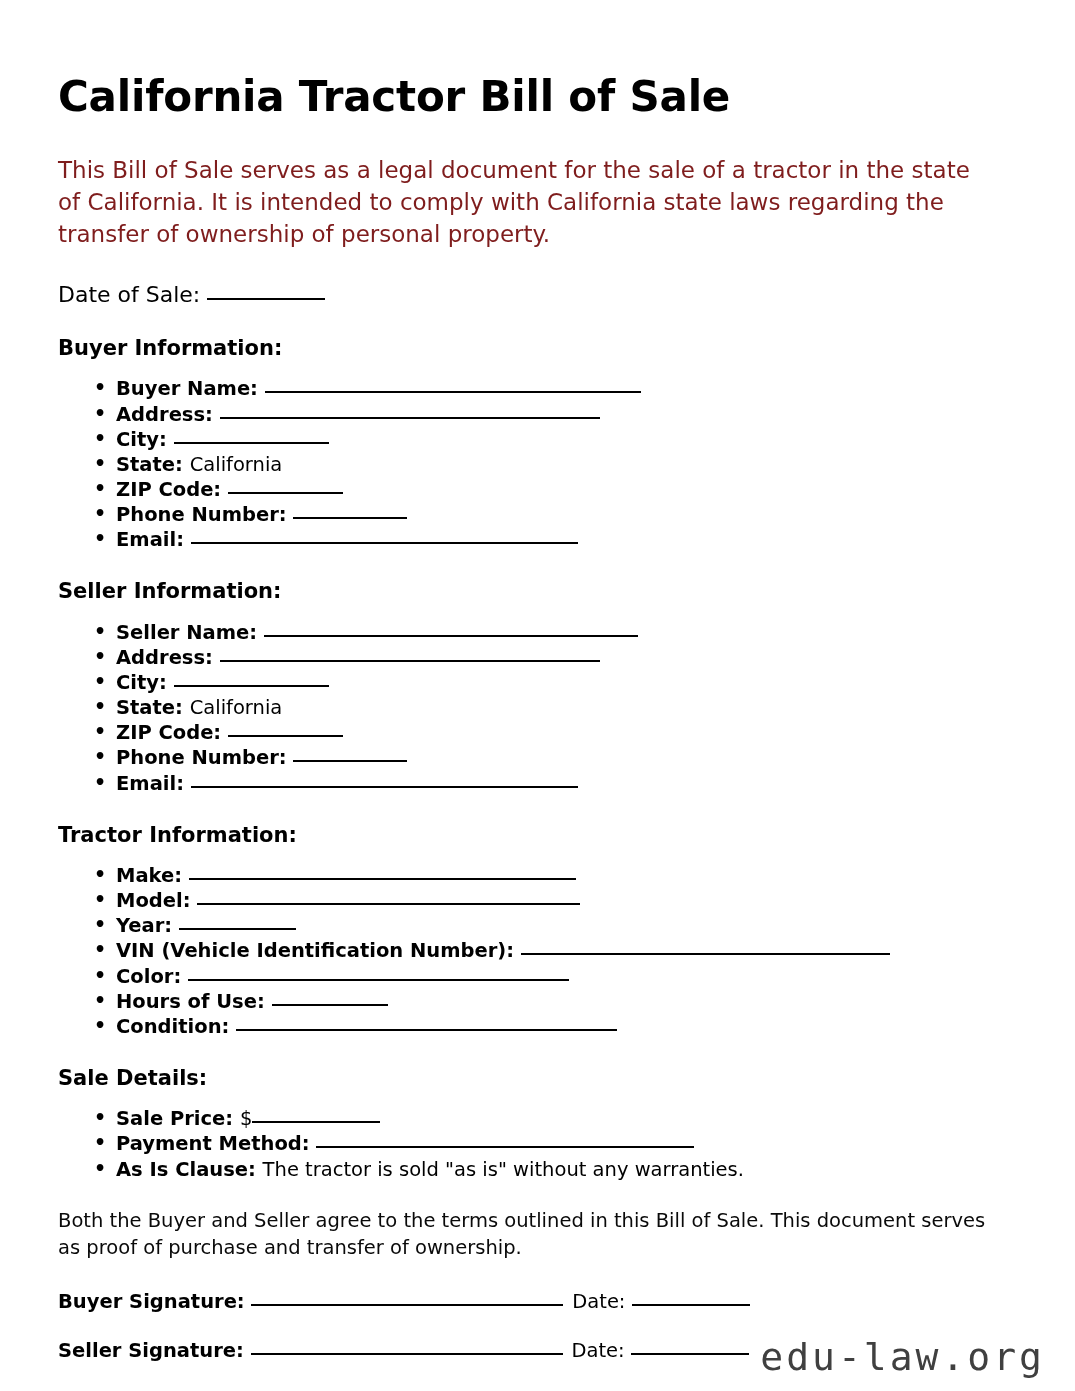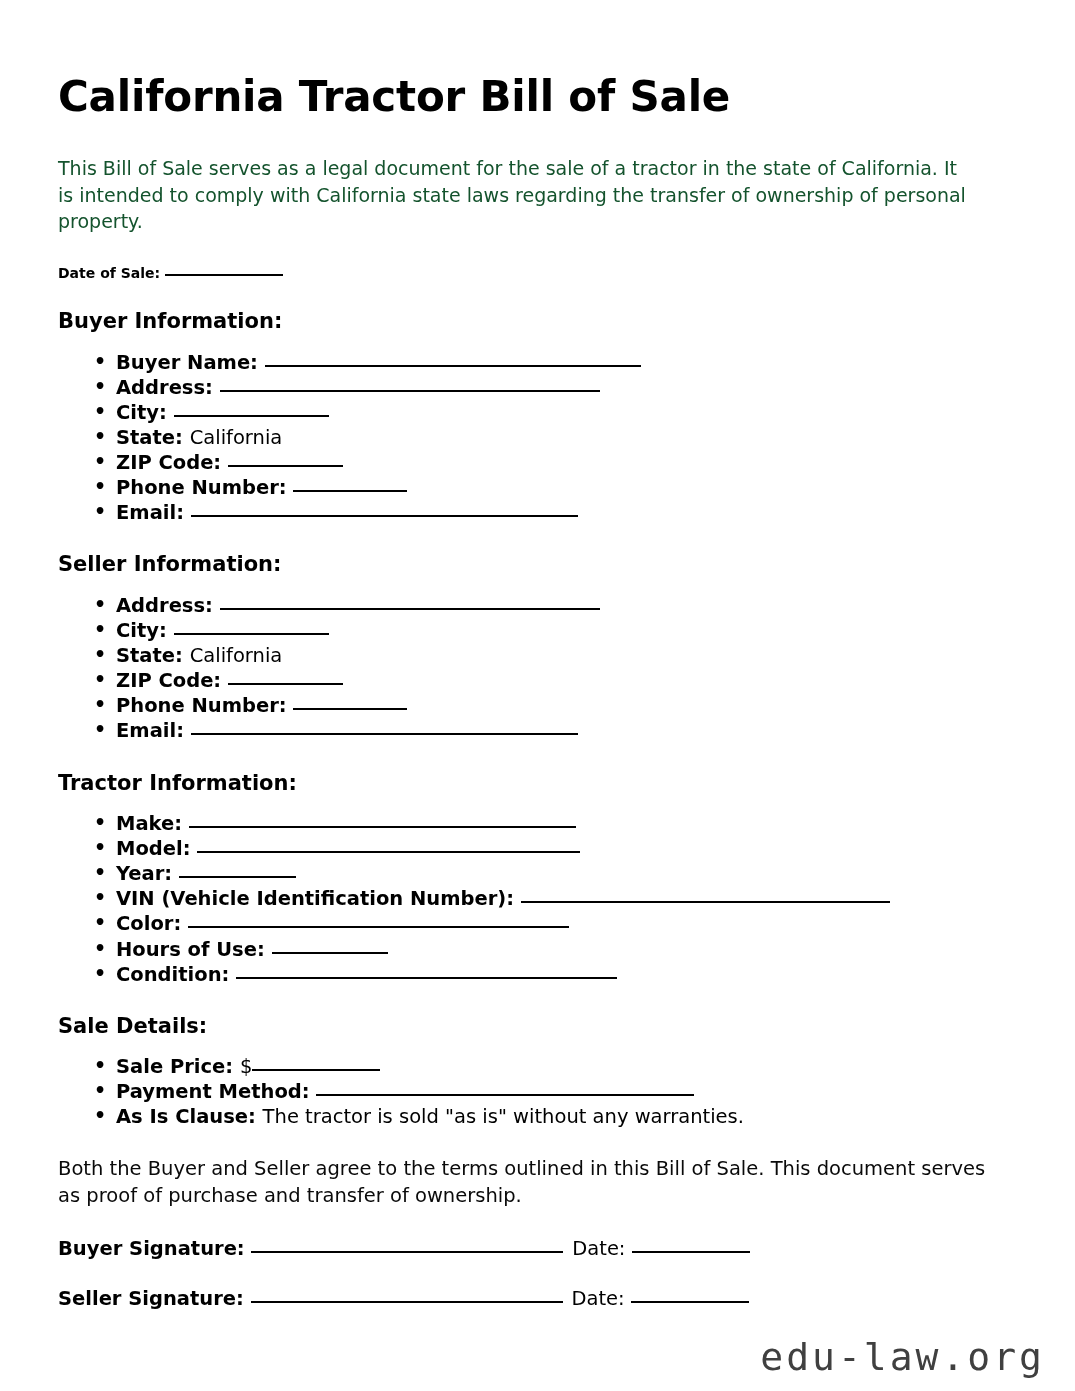--- a/index.html
+++ b/index.html
@@ -33,30 +33,30 @@
   .doc-title {
     font-size: 42px;
     font-weight: bold;
     letter-spacing: -0.2px;
     line-height: 1.08;
     margin: 0 0 36px 0;
     color: #000;
   }
 
   .intro {
-    font-size: 19px;
+    font-size: 23px;
     line-height: 1.38;
     margin: 0 0 30px 0;
     max-width: 915px;
-    color: #14532d;
+    color: #7f1d1d;
   }
 
   .field-line {
-    font-size: 14px;
-    font-weight: bold;
+    font-size: 22px;
+    font-weight: normal;
     line-height: 1.3;
     margin: 0 0 26px 0;
   }
 
   .section-head {
     font-size: 21px;
     font-weight: bold;
     line-height: 1.3;
     margin: 0 0 14px 0;
   }
@@ -170,20 +170,24 @@
       </li>
       <li>
         <span>Email:</span>
         <span class="blank" style="width:387px"></span>
       </li>
     </ul>
 
     <div class="section-head">Seller Information:</div>
     <ul class="field-list">
       <li>
+        <span>Seller Name:</span>
+        <span class="blank" style="width:374px"></span>
+      </li>
+      <li>
         <span>Address:</span>
         <span class="blank" style="width:380px"></span>
       </li>
       <li>
         <span>City:</span>
         <span class="blank" style="width:155px"></span>
       </li>
       <li>
         <span>State:</span>
         <span class="val">California</span>

